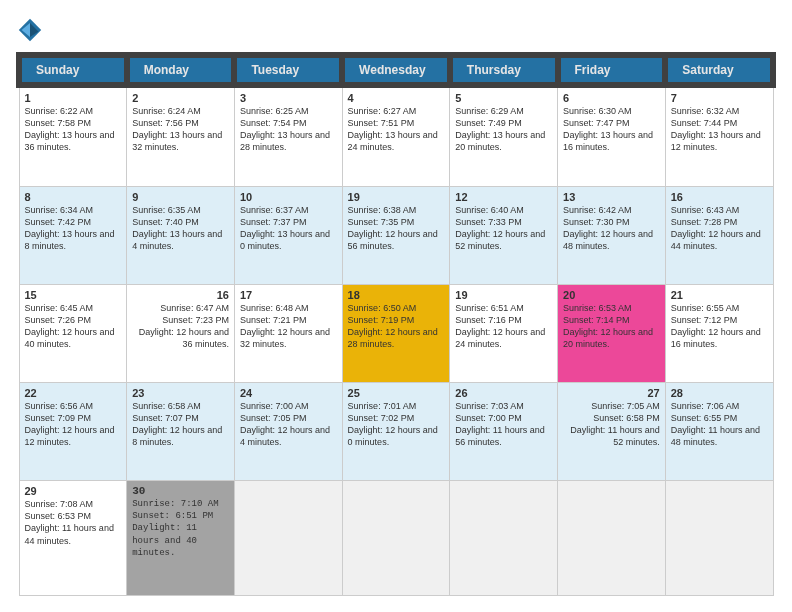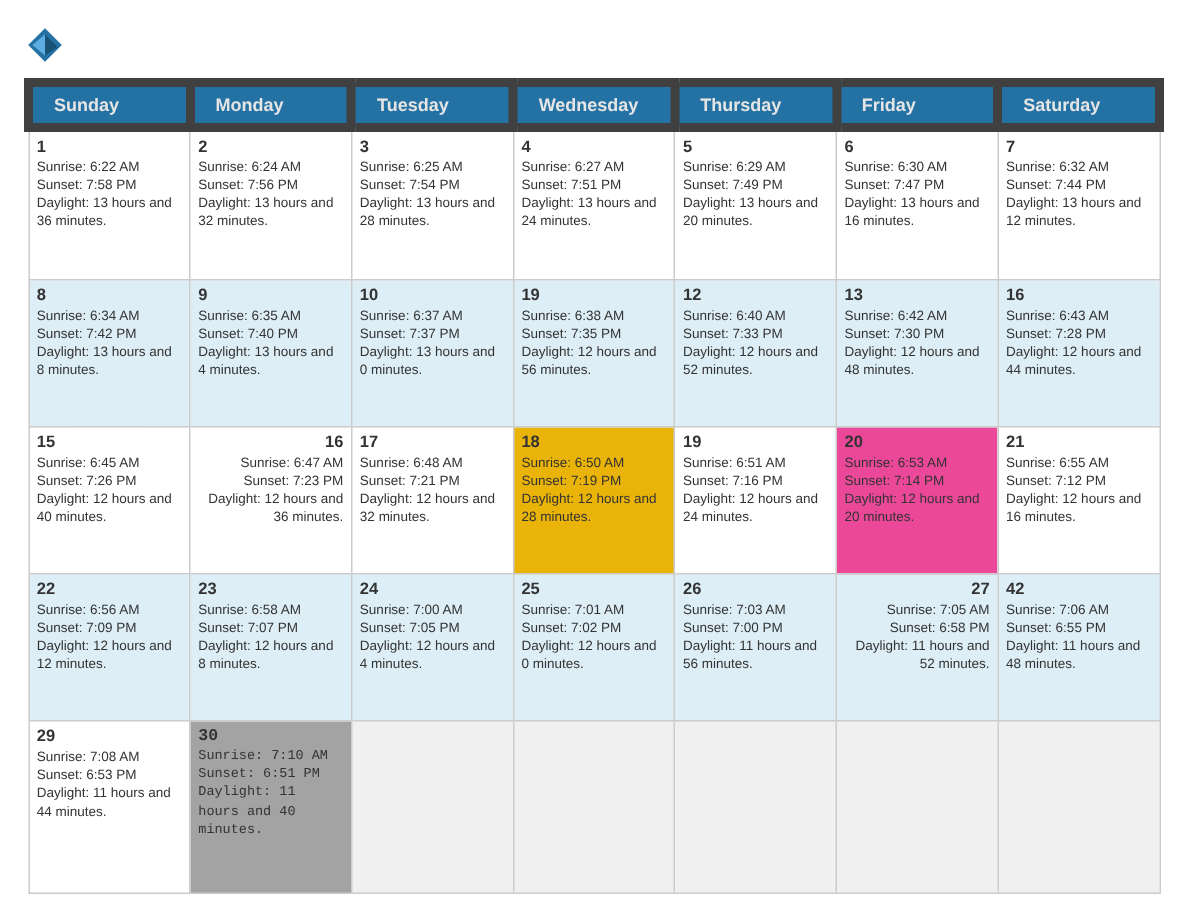--- a/index.html
+++ b/index.html
@@ -242,21 +242,21 @@
           </td>
           <td style="background: rgb(221, 238, 247);">
             <span class="day-num">26</span>
             <div class="day-info">Sunrise: 7:03 AM<br>Sunset: 7:00 PM<br>Daylight: 11 hours and 56 minutes.</div>
           </td>
           <td style="background: rgb(221, 238, 247); text-align: right;">
             <span class="day-num">27</span>
             <div class="day-info">Sunrise: 7:05 AM<br>Sunset: 6:58 PM<br>Daylight: 11 hours and 52 minutes.</div>
           </td>
           <td style="background: rgb(221, 238, 247);">
-            <span class="day-num">42</span>
+            <span class="day-num">28</span>
             <div class="day-info">Sunrise: 7:06 AM<br>Sunset: 6:55 PM<br>Daylight: 11 hours and 48 minutes.</div>
           </td>
         </tr>
         <tr>
           <td style="background: rgb(255, 255, 255);">
             <span class="day-num">29</span>
             <div class="day-info">Sunrise: 7:08 AM<br>Sunset: 6:53 PM<br>Daylight: 11 hours and 44 minutes.</div>
           </td>
           <td style="background: #a3a3a3; font-family: Liberation Mono, monospace;">
             <span class="day-num">30</span>

